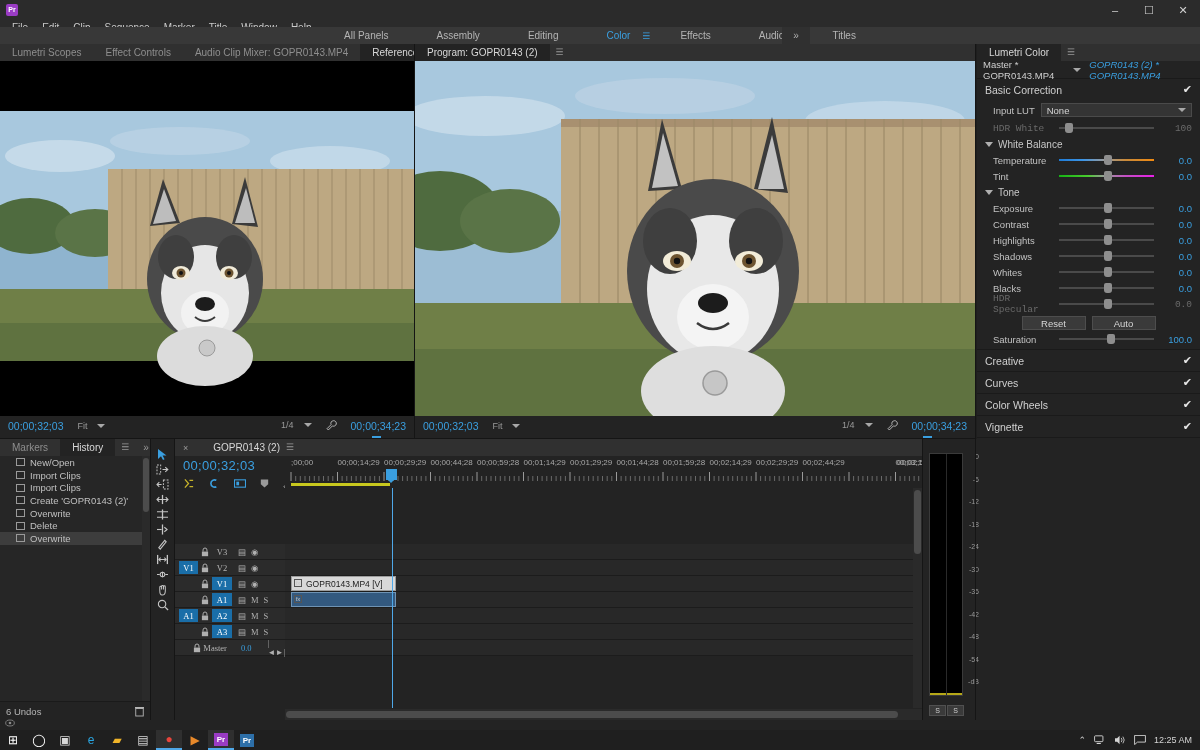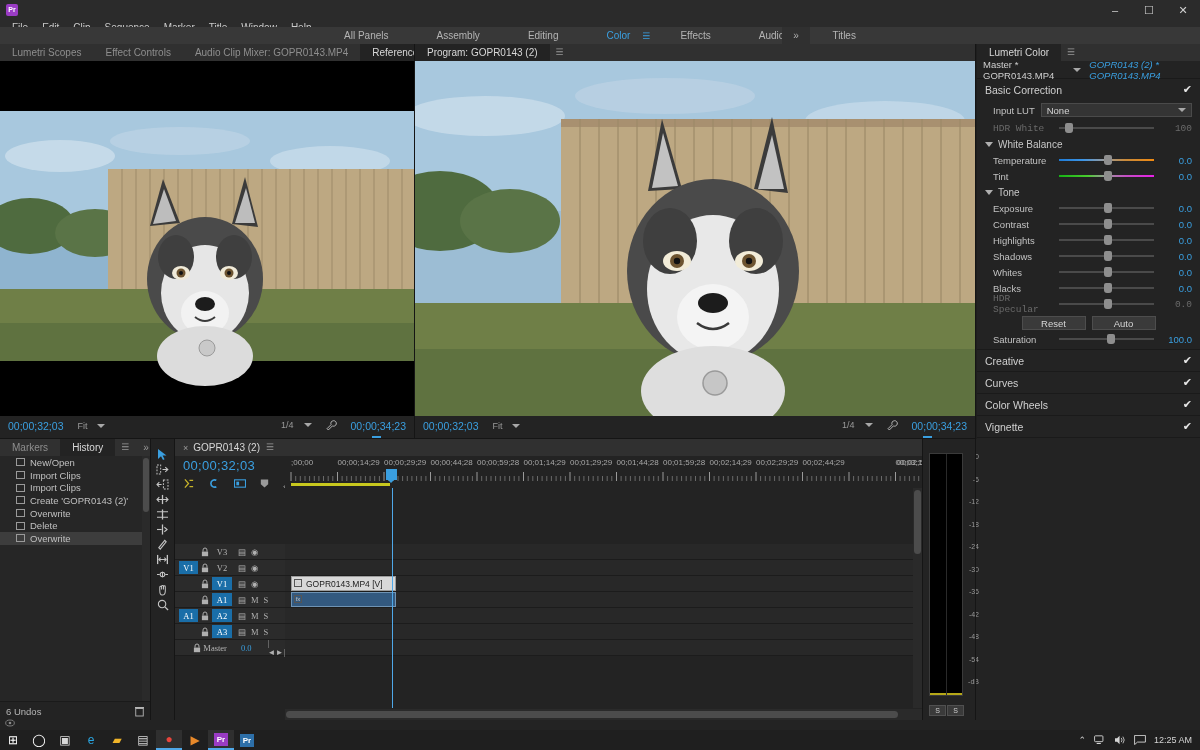--- a/index.html
+++ b/index.html
@@ -94,21 +94,21 @@
 
   
   #tools { left:151px; top:439px; width:23px; height:281px; background:#232323; padding-top:8px; }
   .tool { width:23px; height:15px; display:flex; align-items:center; justify-content:center; }
   .tool svg { display:block; }
 
   
   #timeline { left:175px; top:439px; width:747px; height:281px; background:#232323; }
   .tl-head { position:absolute; left:0; top:0; width:100%; height:17px; background:#303030; display:flex; align-items:center; }
   .tl-x { color:#9a9a9a; font-size:9px; padding:0 5px 0 8px; }
-  .tl-name { color:#d8d8d8; font-size:10px; }
+  .tl-name { color:#d8d8d8; font-size:10px;margin-left:20px; }
   .tl-tc { position:absolute; left:8px; top:19px; color:#3a9fe0; font-size:13px; letter-spacing:0.3px; }
   .tl-icons { position:absolute; left:8px; top:39px; display:flex; align-items:center; gap:14px; }
   .tl-ruler { position:absolute; left:110px; top:19px; right:0; height:30px; background:#232323; }
   .ruler-labels { position:absolute; left:0; top:0; width:100%; height:11px; }
   .rl { position:absolute; font-size:8px; color:#a8a8a8; top:0; white-space:nowrap; }
   .ruler-ticks { position:absolute; left:0; top:13px; width:100%; height:10px; }
   .tl-playhead { position:absolute; width:11px; height:11px; background:#3a9fe0; top:11px; }
   .tl-playhead:after { content:""; position:absolute; left:0; top:9px; border-left:5.5px solid transparent; border-right:5.5px solid transparent; border-top:5px solid #3a9fe0; }
   .workbar { position:absolute; left:0; top:25px; height:3px; background:#c8c81e; }
   .tl-tracks { position:absolute; left:0; top:49px; right:0; bottom:12px; background:#232323; }

